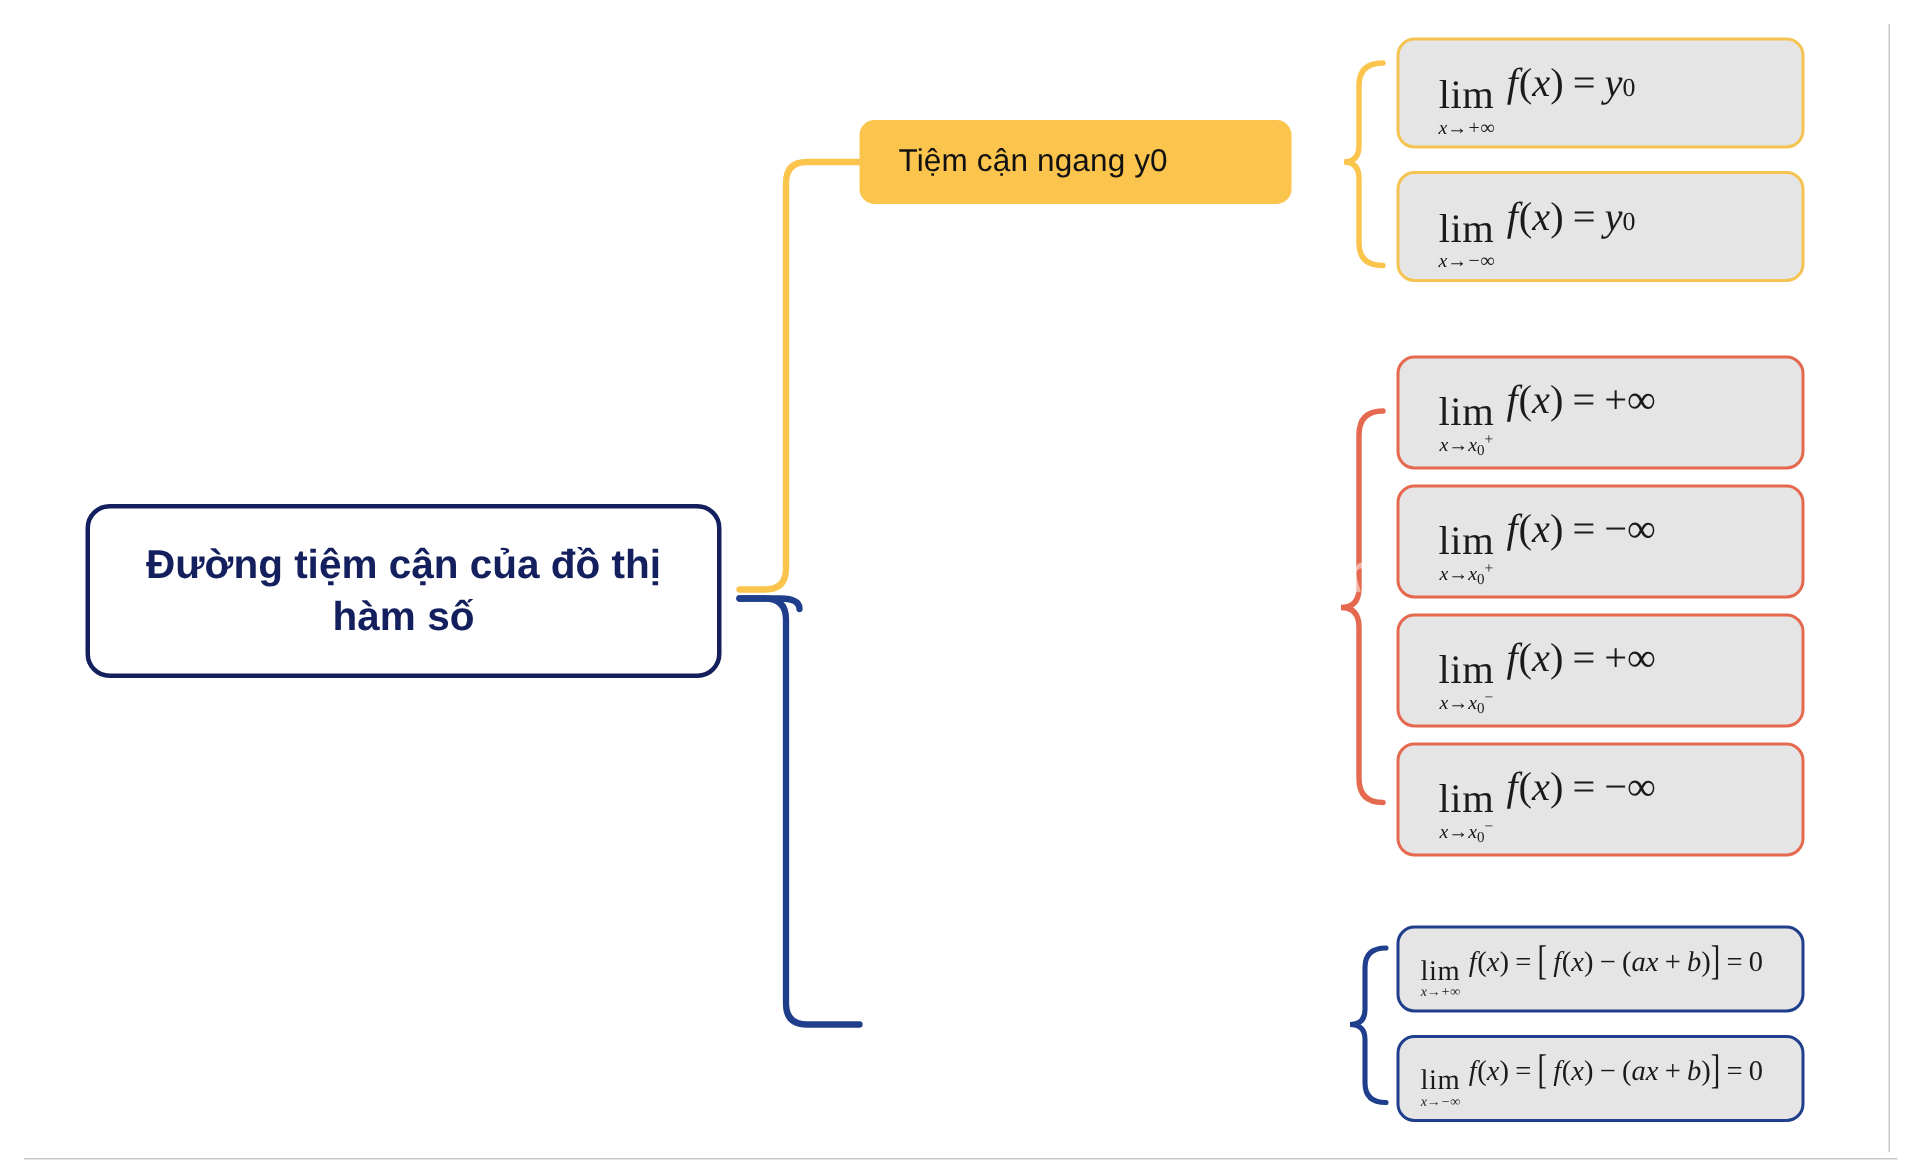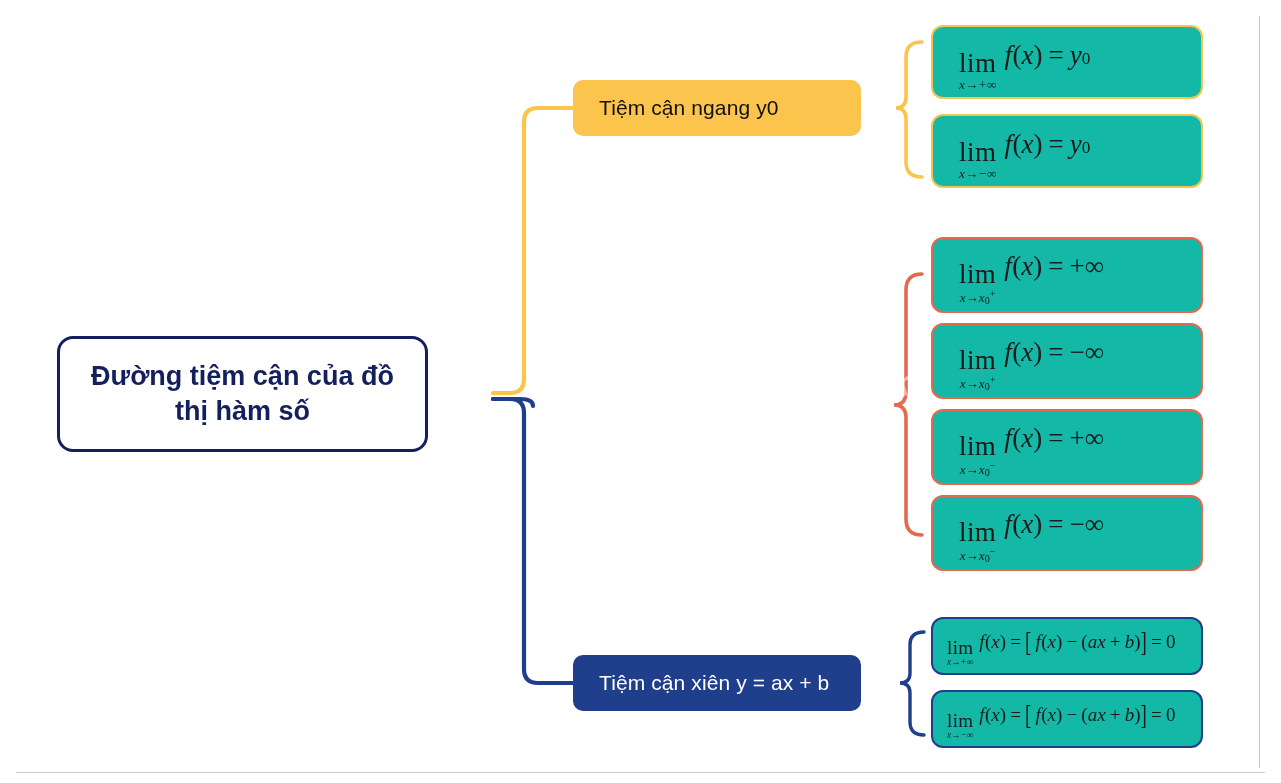--- a/index.html
+++ b/index.html
@@ -69,21 +69,21 @@
     font-size: 34px;
     transform: rotate(-16deg);
     color: rgba(255,255,255,0.5);
   }
 
   
   .root-node {
     position: absolute;
     left: 57px;
     top: 336px;
-    width: 371px;
+    width: 424px;
     height: 116px;
     box-sizing: border-box;
     border: 3.5px solid #14205e;
     border-radius: 16px;
     background: #ffffff;
     display: flex;
     align-items: center;
     justify-content: center;
     text-align: center;
     color: #14205e;
@@ -120,21 +120,21 @@
   .branch-oblique {
     top: 655px;
     background: #1f3e8c;
     color: #ffffff;
   }
 
   
   .fbox {
     position: absolute;
     box-sizing: border-box;
-    background: #14b8a6;
+    background: #e5e5e5;
     border-radius: 12px;
     display: flex;
     align-items: center;
     padding-left: 26px;
     font-family: "Liberation Serif", serif;
   }
   .fbox-yellow { border: 2.6px solid #f5c352; left: 931px; width: 272px; height: 74px; }
   .fbox-orange { border: 2.6px solid #e4694f; left: 931px; width: 272px; height: 76px; }
   .fbox-navy   { border: 2.6px solid #1f3e8c; left: 931px; width: 272px; height: 58px; padding-left: 14px; }
 
@@ -288,23 +288,20 @@
     <span class="math big">
       <span class="limop">
         <span class="lim-word">lim</span>
         <span class="lim-sub"><span class="mi">x</span>→<span class="mi">x</span><span class="sub0">0</span><span class="sup-sign">−</span></span>
       </span>
       <span class="gap-m"></span><span class="fsym">f</span><span class="mn">(</span><span class="mi">x</span><span class="mn">)</span>
       <span class="gap-s"></span>=<span class="gap-s"></span>−∞
     </span>
   </div>
 
-  <div class="branch branch-oblique">
-    <span>Tiệm cận xiên y = ax + b</span>
-  </div>
 
   <div class="fbox fbox-navy" style="top:617px;">
     <span class="math small">
       <span class="limop">
         <span class="lim-word">lim</span>
         <span class="lim-sub"><span class="mi">x</span>→+∞</span>
       </span>
       <span class="gap-m"></span><span class="fsym">f</span><span class="mn">(</span><span class="mi">x</span><span class="mn">)</span>
       <span class="gap-s"></span>=<span class="gap-s"></span>
       <span class="brk">[</span><span class="gap-s"></span><span class="fsym">f</span><span class="mn">(</span><span class="mi">x</span><span class="mn">)</span>

